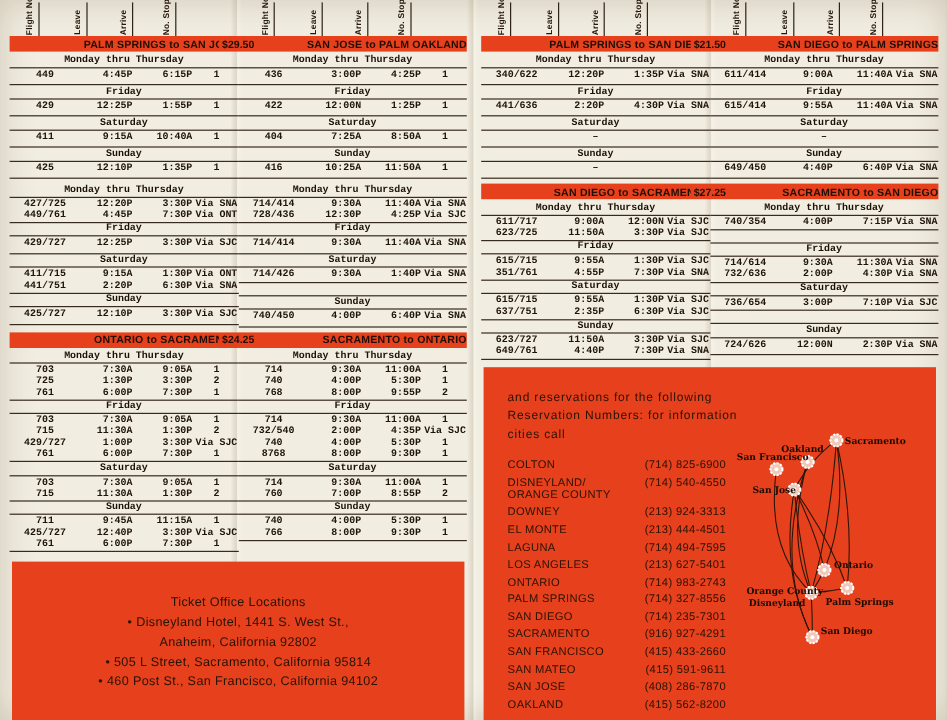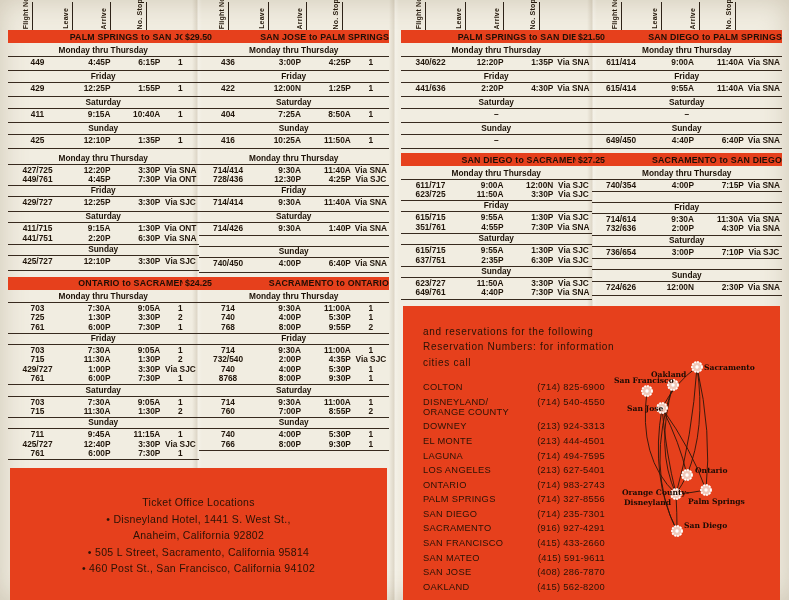--- a/index.html
+++ b/index.html
@@ -25,21 +25,21 @@
         font-size:7px;font-weight:bold;color:var(--ink);letter-spacing:.2px;white-space:nowrap;}
   .vtick{position:absolute;top:2px;bottom:0;width:1px;background:#2e2318;}
 
   
   .sched{margin-bottom:4px;}
   .bar{position:relative;height:13px;background:var(--red);display:flex;margin-bottom:2px;}
   .bar .half{flex:1;display:flex;align-items:center;justify-content:flex-end;}
   .btitle{font-size:8.8px;font-weight:bold;color:#200e05;letter-spacing:.2px;white-space:nowrap;}
   .price{position:absolute;left:50%;top:50%;transform:translate(-50%,-50%);
          font-size:8.8px;font-weight:bold;color:#200e05;background:var(--red);padding:0 3px;}
-  .pair{display:flex;gap:0;}
+  .pair{display:flex;gap:0;font-family:Liberation Mono, monospace;}
   .ttable{flex:1;min-width:0;}
   .day-name{font-size:8.3px;font-weight:bold;color:#1c1106;text-align:center;
             line-height:9.5px;padding:.5px 0;border-bottom:1px solid var(--rule);}
   .rows{border-bottom:1px solid var(--rule);padding:1px 0;min-height:11.5px;}
   .frow{display:grid;grid-template-columns:31% 27% 23% 19%;line-height:9.2px;
         font-size:8.3px;font-weight:bold;color:#20150a;}
   .frow .c0{text-align:center;}
   .frow .c1{text-align:right;padding-right:8px;}
   .frow .c2{text-align:right;padding-right:2px;}
   .frow .c3{text-align:center;white-space:nowrap;}
@@ -95,21 +95,21 @@
             <i class="vtick" style="left: 138px;"></i>
           </div>
         </div>
         <section class="sched">
           <div class="bar">
             <div class="half">
               <span class="btitle">PALM SPRINGS to SAN JOSE</span>
             </div>
             <span class="price">$29.50</span>
             <div class="half">
-              <span class="btitle">SAN JOSE to PALM SPRINGS</span>
+              <span class="btitle">SAN JOSE to PALM OAKLAND</span>
             </div>
           </div>
           <div class="pair">
             <div class="ttable">
               <div class="day-name">Monday thru Thursday</div>
               <div class="rows">
                 <div class="frow">
                   <span class="c0">449</span>
                   <span class="c1">4:45P</span>
                   <span class="c2">6:15P</span>

